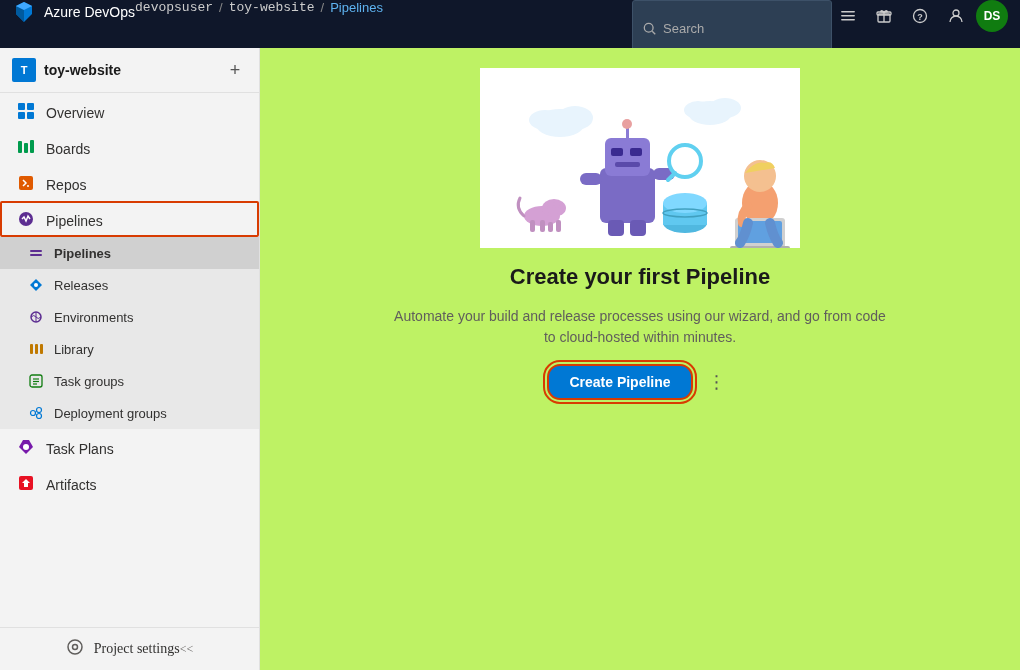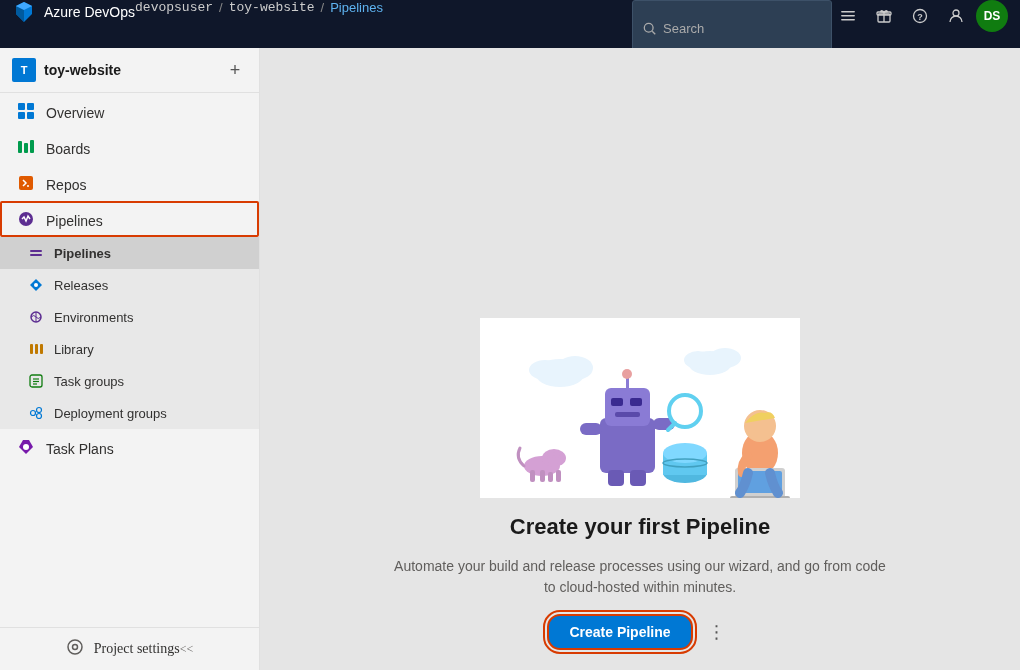--- a/index.html
+++ b/index.html
@@ -174,23 +174,23 @@
       cursor: pointer;
       color: #323130;
       font-size: 14px;
       font-family: Liberation Serif, serif;
     }
 
     
     .main-content {
       flex: 1;
       display: flex;
-      align-items: flex-end;
+      align-items: flex-start;
       justify-content: center;
-      background: #e5e5e5;
+      background: #bef264;
       padding: 20px;
     }
     .pipeline-empty {
       display: flex;
       flex-direction: column;
       align-items: center;
       gap: 16px;
       max-width: 500px;
       text-align: center;
     }
@@ -438,20 +438,29 @@
       <span class="icon-box">
         <svg width="18" height="18" viewBox="0 0 18 18" fill="none">
           <path d="M4 4 L8 4 L12 10 L16 4" stroke="none" fill="none"></path>
           <path d="M6 2 L12 2 L16 9 L9 16 L2 9 Z" fill="#7719aa"></path>
           <circle cx="9" cy="9" r="3" fill="white"></circle>
         </svg>
       </span>
       <span>Task Plans</span>
     </div>
 
+    <div class="nav-item">
+      <span class="icon-box">
+        <svg width="18" height="18" viewBox="0 0 18 18" fill="none">
+          <rect x="2" y="2" width="14" height="14" rx="2" fill="#e81123"></rect>
+          <path d="M5 9 L9 5 L13 9 L11 9 L11 13 L7 13 L7 9 Z" fill="white"></path>
+        </svg>
+      </span>
+      <span>Artifacts</span>
+    </div>
 
     <div class="sidebar-bottom">
       <div class="project-settings-item">
         <div style="display:flex;align-items:center;gap:10px;">
           <span>
             <svg width="18" height="18" viewBox="0 0 18 18" fill="none">
               <circle cx="9" cy="9" r="7" stroke="#605e5c" stroke-width="1.5" fill="none"></circle>
               <circle cx="9" cy="9" r="2.5" stroke="#605e5c" stroke-width="1.5" fill="none"></circle>
             </svg>
           </span>

